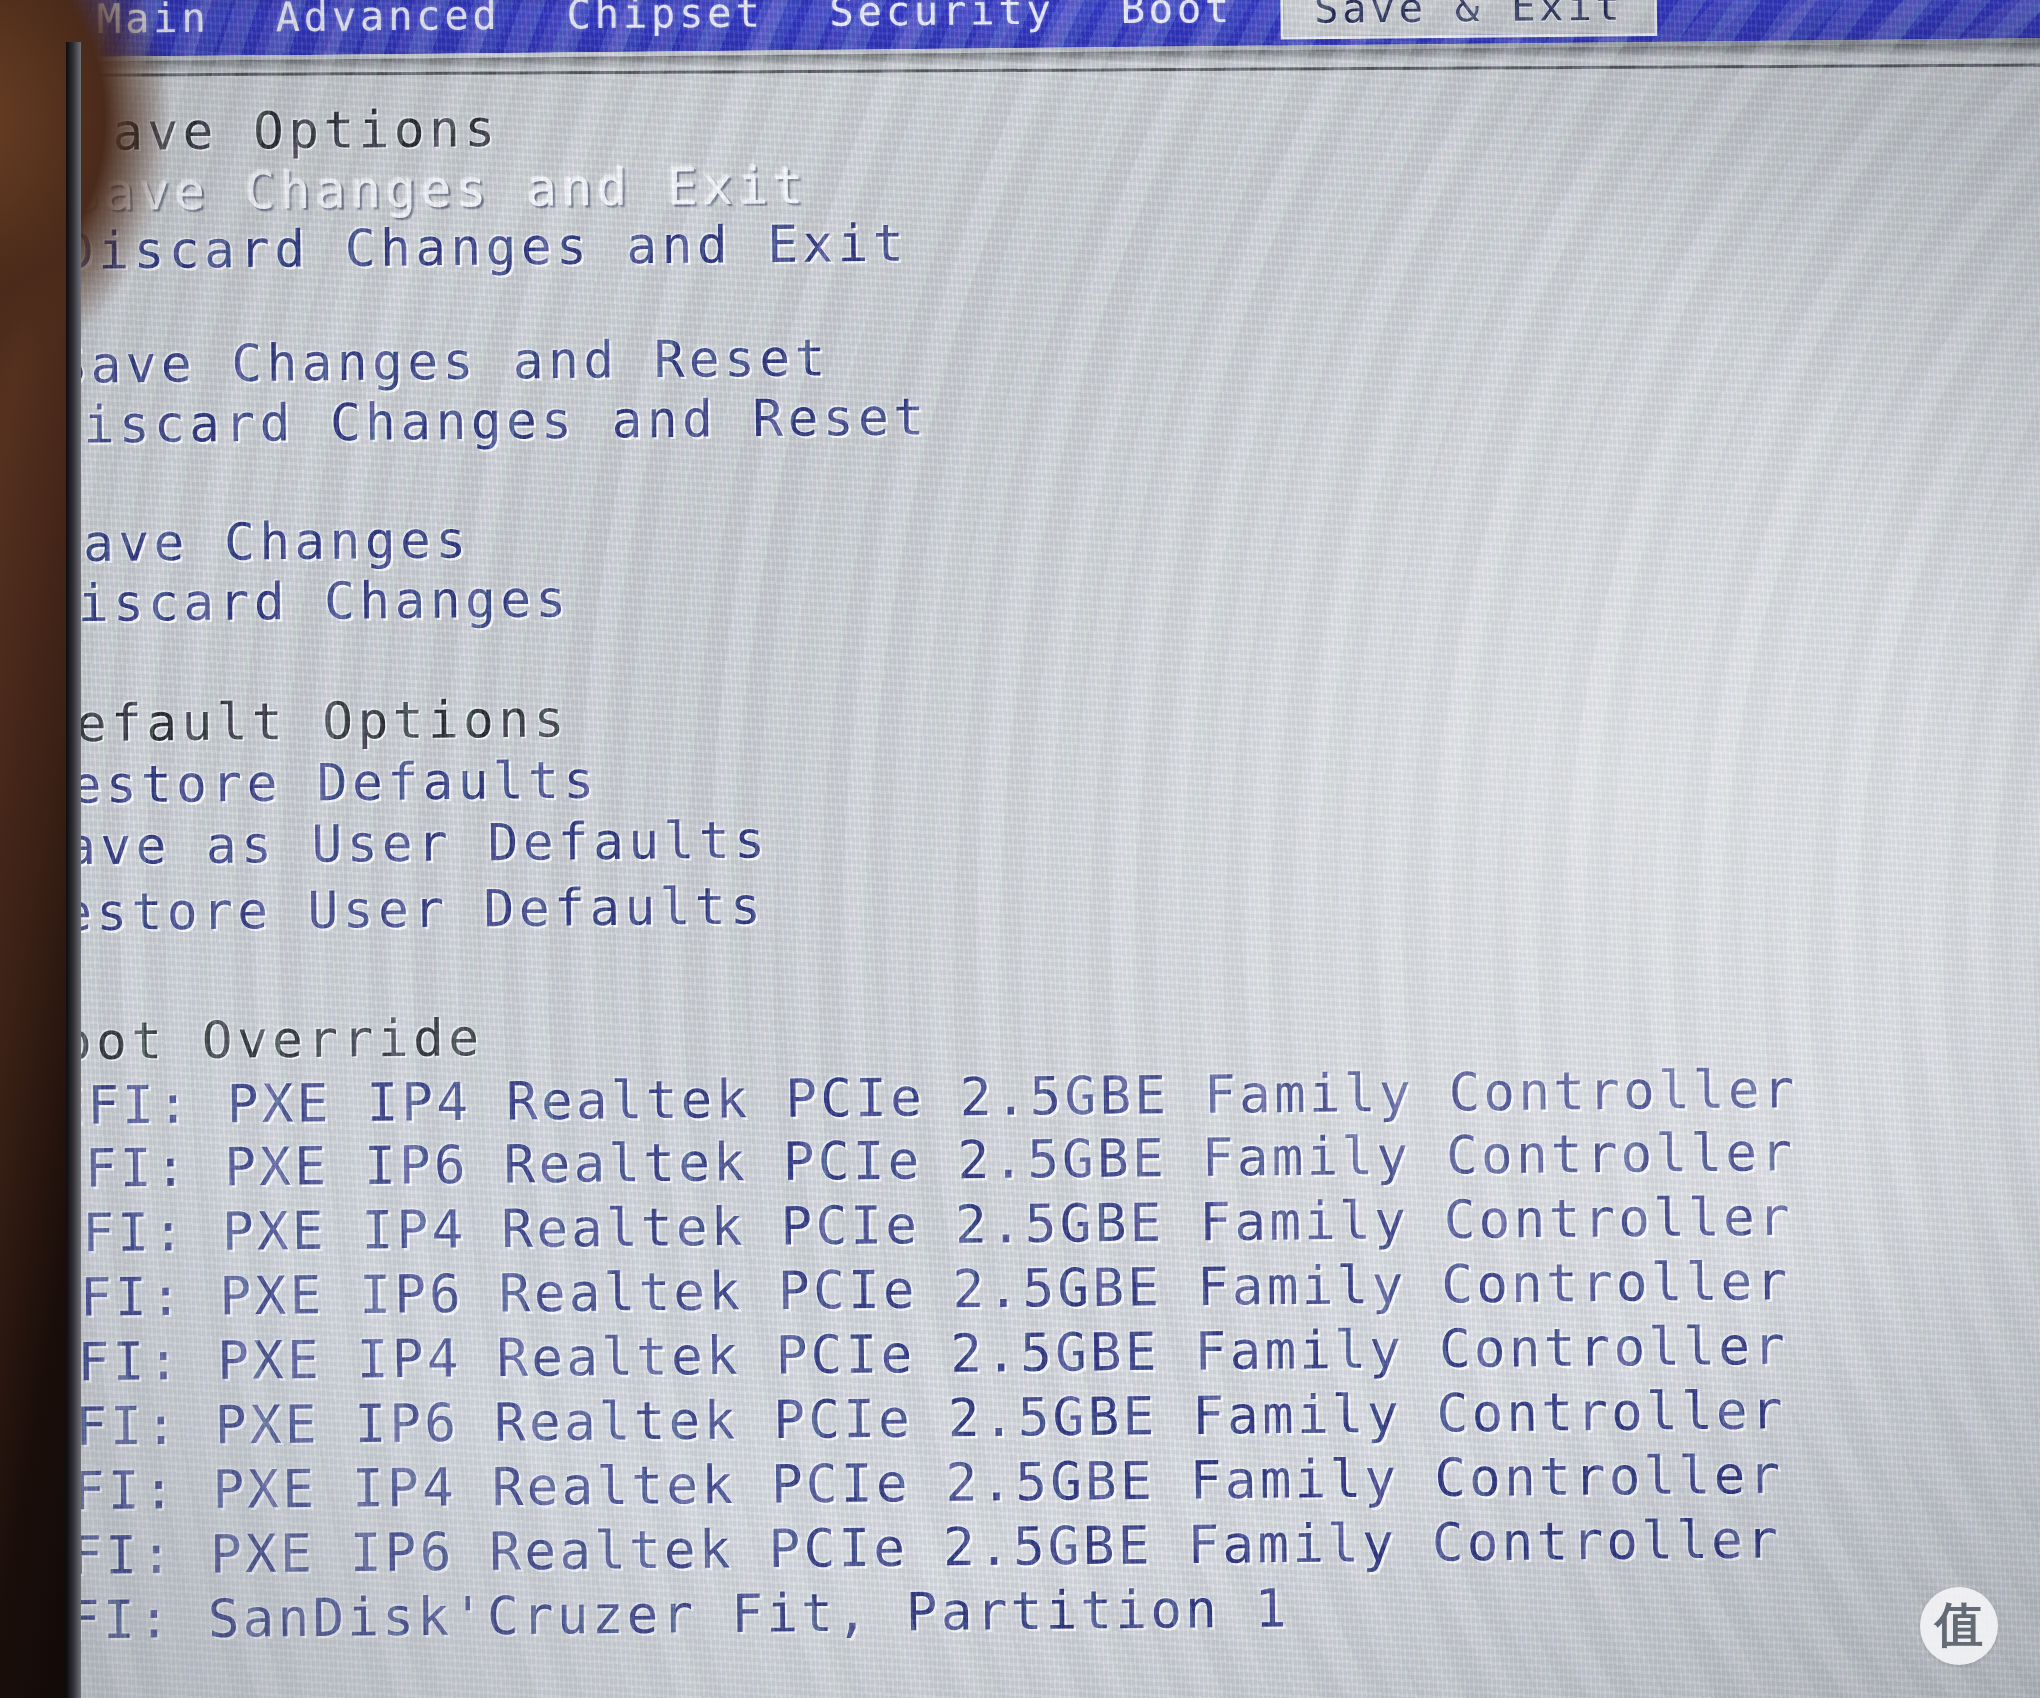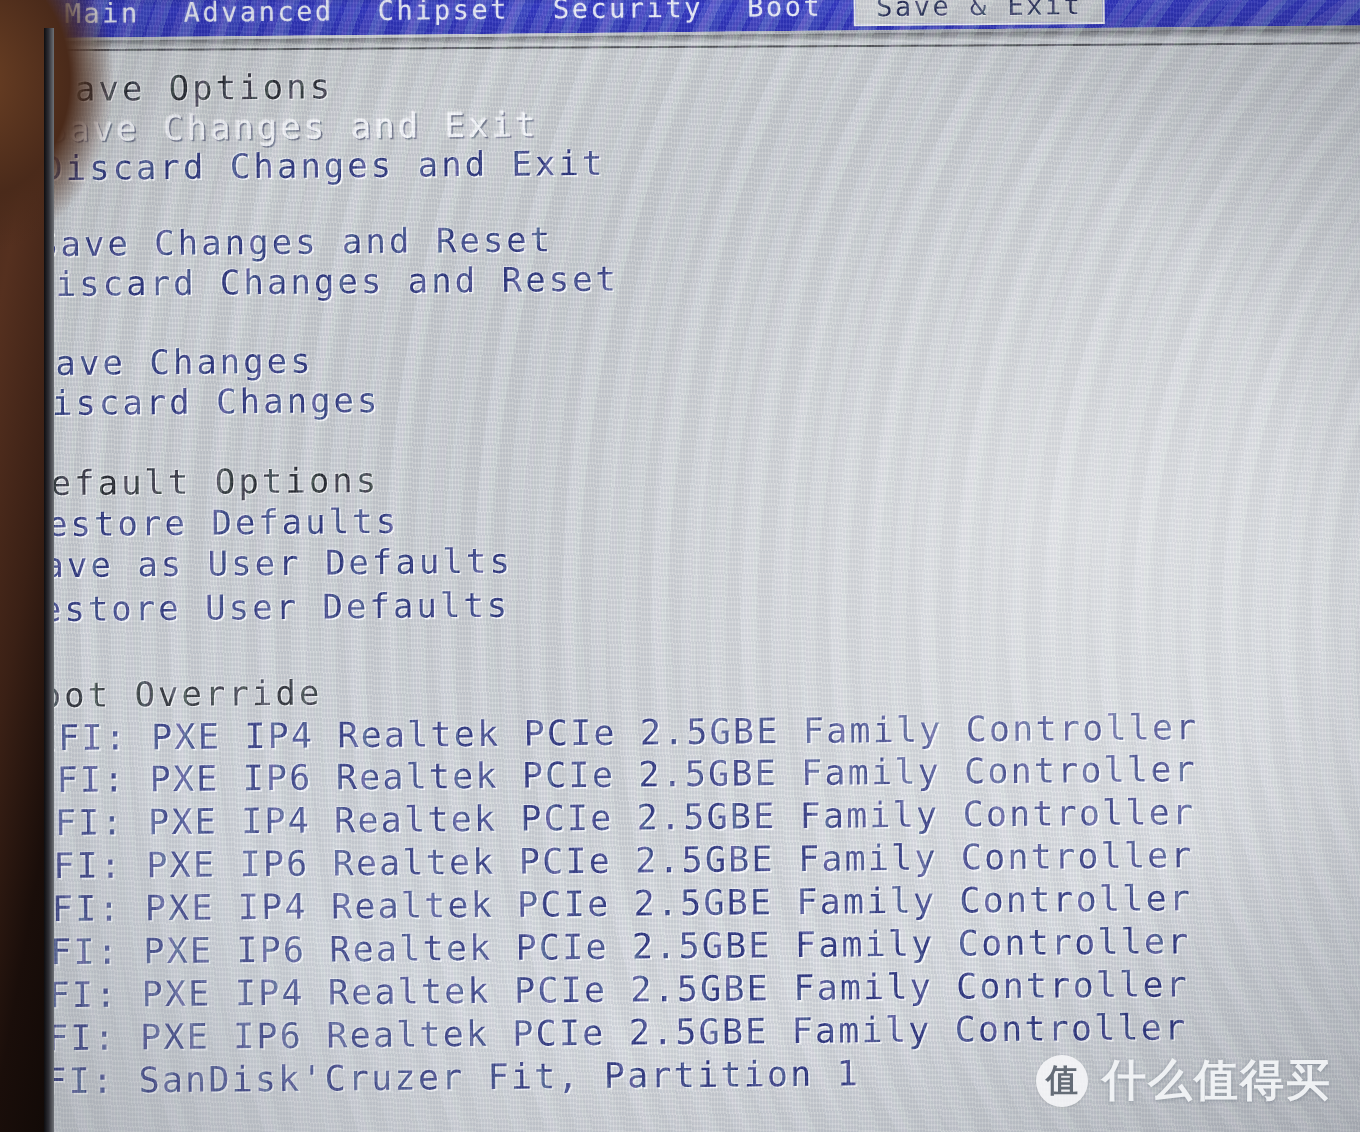--- a/index.html
+++ b/index.html
@@ -322,16 +322,15 @@
     <div class="glow"></div>
     <div class="vign"></div>
   </div>
 
   <div class="bezel-left"></div>
   <div class="bezel-curve"></div>
   <div class="bezel-inner"></div>
 
   <div class="watermark">
     <div class="wm-badge">值</div>
-    <div class="wm-text">什么值得买</div>
   </div>
 
 </div>
 
 </body></html>

